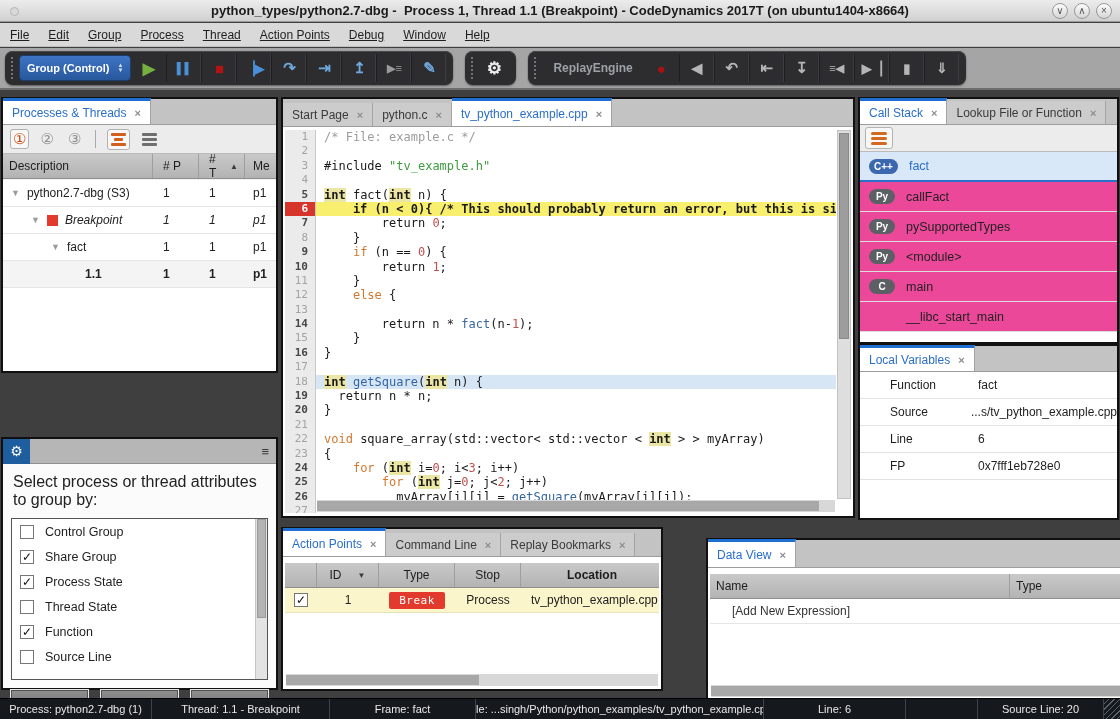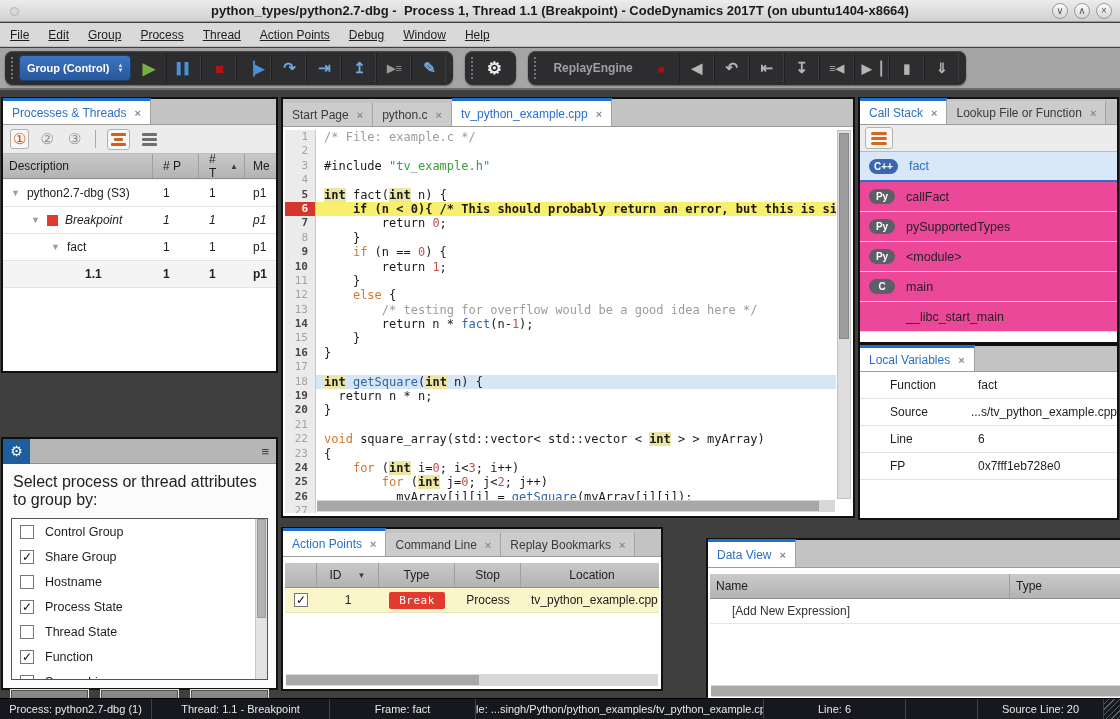--- a/index.html
+++ b/index.html
@@ -300,24 +300,20 @@
       <div class="gprompt">Select process or thread attributes to group by:</div>
       <div class="gplist">
         <div id="group-items">
             <div class="gpitem">
               <span class="cb"></span>
               <span>Control Group</span>
             </div>
             <div class="gpitem">
               <span class="cb">✓</span>
               <span>Share Group</span>
-            </div>
-            <div class="gpitem">
-              <span class="cb"></span>
-              <span>Hostname</span>
             </div>
             <div class="gpitem">
               <span class="cb">✓</span>
               <span>Process State</span>
             </div>
             <div class="gpitem">
               <span class="cb"></span>
               <span>Thread State</span>
             </div>
             <div class="gpitem">
@@ -363,21 +359,21 @@
           <div class="cl"><span class="gut">3</span><span class="codetext"><span>#include </span><span class="ts">"tv_example.h"</span></span></div>
           <div class="cl"><span class="gut">4</span><span class="codetext"></span></div>
           <div class="cl"><span class="gut b">5</span><span class="codetext"><span class="ti">int</span><span> fact(</span><span class="ti">int</span><span> n) {</span></span></div>
           <div class="cl y"><span class="gut red">6</span><span class="codetext"><span class="tb">    if (n &lt; 0){ /* This should probably return an error, but this is simpler */</span></span></div>
           <div class="cl"><span class="gut b">7</span><span class="codetext"><span>        return </span><span class="tn">0</span><span>;</span></span></div>
           <div class="cl"><span class="gut">8</span><span class="codetext"><span>    }</span></span></div>
           <div class="cl"><span class="gut b">9</span><span class="codetext"><span>    </span><span class="tk">if</span><span> (n == </span><span class="tn">0</span><span>) {</span></span></div>
           <div class="cl"><span class="gut b">10</span><span class="codetext"><span>        return </span><span class="tn">1</span><span>;</span></span></div>
           <div class="cl"><span class="gut">11</span><span class="codetext"><span>    }</span></span></div>
           <div class="cl"><span class="gut">12</span><span class="codetext"><span>    </span><span class="tk">else</span><span> {</span></span></div>
-          <div class="cl"><span class="gut">13</span><span class="codetext"><span>        </span><span class="tc">/* testing for overflow would be a good idea here */</span></span></div>
+          <div class="cl"><span class="gut">13</span><span class="codetext"><span>        </span></span></div>
           <div class="cl"><span class="gut b">14</span><span class="codetext"><span>        return n * </span><span class="tf">fact</span><span>(n-</span><span class="tn">1</span><span>);</span></span></div>
           <div class="cl"><span class="gut">15</span><span class="codetext"><span>    }</span></span></div>
           <div class="cl"><span class="gut b">16</span><span class="codetext"><span>}</span></span></div>
           <div class="cl"><span class="gut">17</span><span class="codetext"></span></div>
           <div class="cl lb"><span class="gut">18</span><span class="codetext"><span class="ti">int</span><span> </span><span class="tf">getSquare</span><span>(</span><span class="ti">int</span><span> n) {</span></span></div>
           <div class="cl"><span class="gut b">19</span><span class="codetext"><span>  return n * n;</span></span></div>
           <div class="cl"><span class="gut b">20</span><span class="codetext"><span>}</span></span></div>
           <div class="cl"><span class="gut">21</span><span class="codetext"></span></div>
           <div class="cl"><span class="gut">22</span><span class="codetext"><span class="tk">void</span><span> square_array(std::vector&lt; std::vector &lt; </span><span class="ti">int</span><span> &gt; &gt; myArray)</span></span></div>
           <div class="cl"><span class="gut">23</span><span class="codetext"><span>{</span></span></div>
@@ -485,21 +481,21 @@
     </div>
     <div class="apbody">
       <div class="gridhead">
         <span class="gh c0"></span>
         <span class="gh c1" style="justify-content:center;">
           <span>ID</span>
           <span class="sorticon">▼</span>
         </span>
         <span class="gh c2" style="justify-content:center;">Type</span>
         <span class="gh c3" style="justify-content:center;">Stop</span>
-        <span class="gh c4" style="border-right:none;justify-content:center;">Location</span>
+        <span class="gh c4" style="border-right:none;justify-content:center;font-weight:bold;">Location</span>
       </div>
       <div class="aprow">
         <span class="apc c0">
             <span class="cb">✓</span>
           </span>
         <span class="apc c1">1</span>
         <span class="apc c2">
             <span class="break">Break</span>
           </span>
         <span class="apc c3">Process</span>

